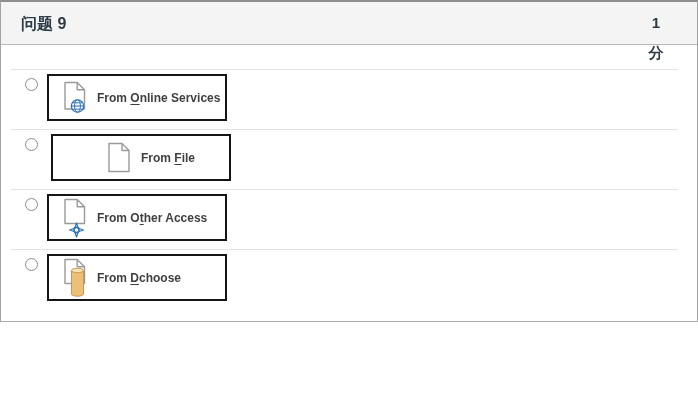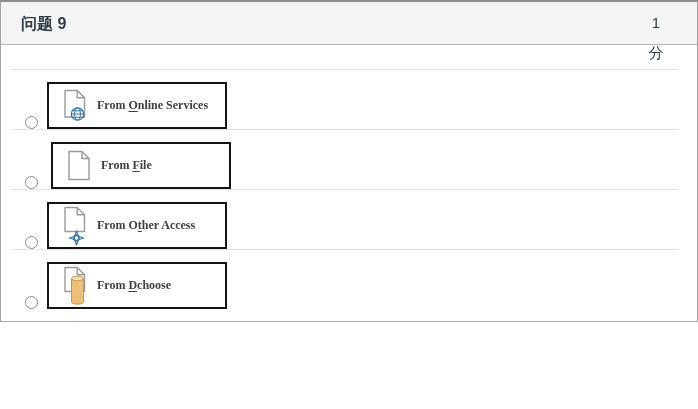--- a/index.html
+++ b/index.html
@@ -1,26 +1,26 @@
 <!DOCTYPE html>
 <html><head>
 <meta charset="utf-8">
 <style>
   html,body{margin:0;padding:0;background:#fff;font-family:"Liberation Sans",sans-serif;}
   .card{position:relative;width:696px;box-sizing:content-box;border:1px solid #a3a3a3;border-top:2px solid #8e8e8e;border-bottom:1px solid #ababab;background:#fff;padding-bottom:12px;}
   .hdr{position:relative;height:42px;background:#f4f4f4;border-bottom:1px solid #b7b7b7;}
   .hdr-title{display:inline-block;margin-left:20px;line-height:43px;font-size:16px;font-weight:bold;color:#2d3b45;}
-  .hdr-points{position:absolute;top:6px;right:30px;width:22px;line-height:30px;text-align:center;font-size:15px;font-weight:normal;color:#2d3b45;white-space:normal;}
+  .hdr-points{position:absolute;top:6px;right:30px;width:22px;line-height:30px;text-align:center;font-size:15px;font-weight:bold;color:#2d3b45;white-space:normal;}
   .question{margin:33px 20px 0 20px;width:625px;font-size:15px;line-height:25px;color:#2d3b45;}
   .answers{margin-top:24px;}
   .divider{height:1px;background:#e3e3e3;margin:0 19px 0 10px;}
-  .row{display:flex;align-items:flex-end;height:55px;padding-top:4px;font-family:Liberation Serif, serif;}
+  .row{display:flex;align-items:flex-start;height:55px;padding-top:4px;}
   .radio{flex:0 0 auto;width:13px;height:13px;margin:4px 0 0 24px;border:1.5px solid #8d8d8d;border-radius:50%;background:#fff;box-sizing:border-box;}
   .opt-box{box-sizing:border-box;margin-left:9px;width:180px;height:47px;border:2px solid #151515;background:#fff;display:flex;align-items:center;}
-  .opt-box.indent{margin-left:13px;}
+  .opt-box.indent{margin-left:13px;padding-left:40px;}
   .opt-icon{flex:0 0 auto;margin-left:14px;width:24px;display:flex;align-items:center;}
   .opt-icon svg{display:block;overflow:visible;}
   .opt-label{margin-left:10px;font-size:12px;font-weight:600;color:#3f3f3f;white-space:nowrap;}
   .ul{text-decoration:underline;text-underline-offset:2px;}
 </style>
 </head>
 <body>
 
 <div class="card">
 

